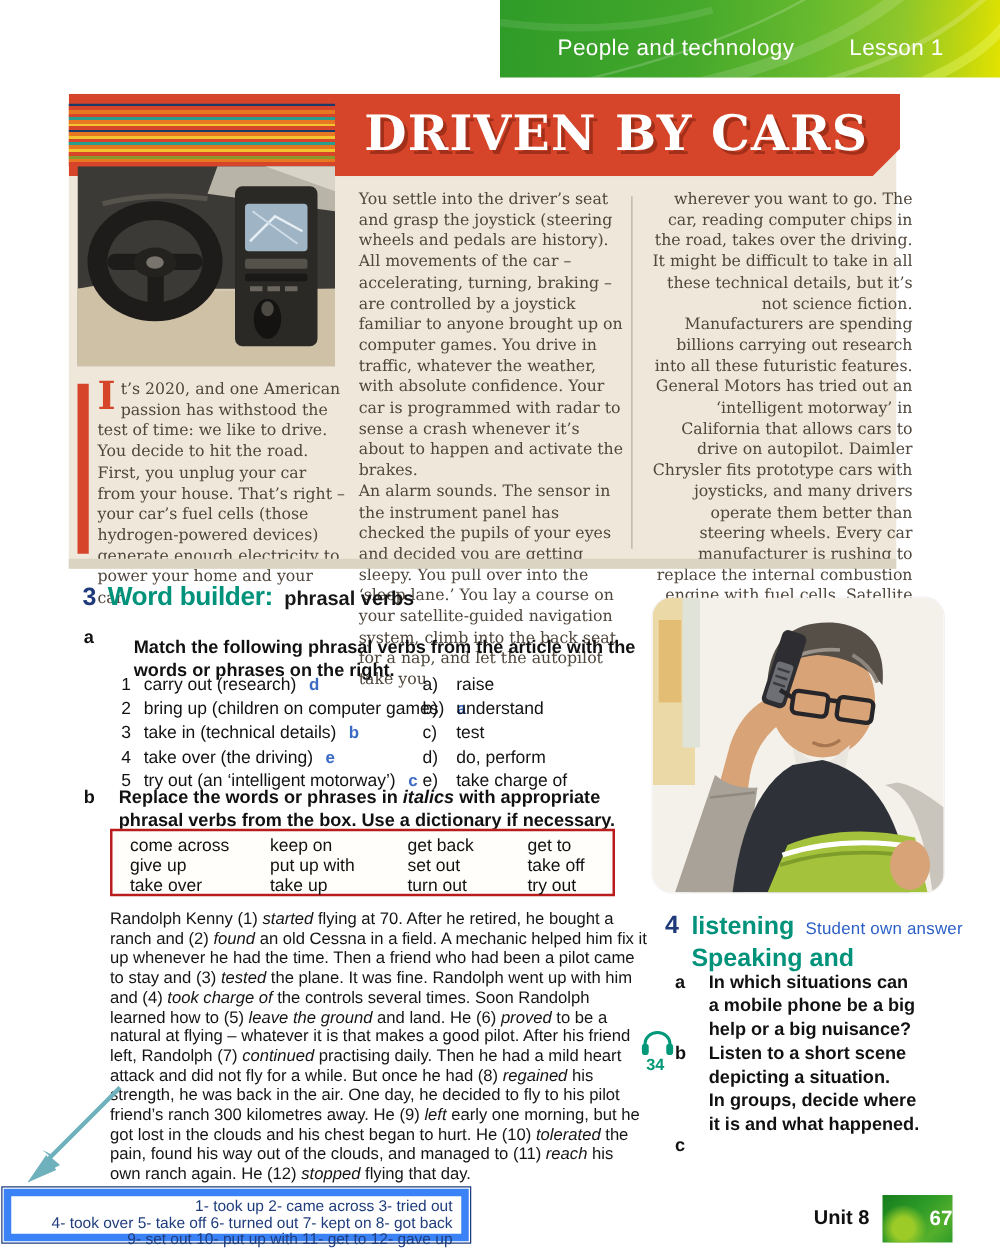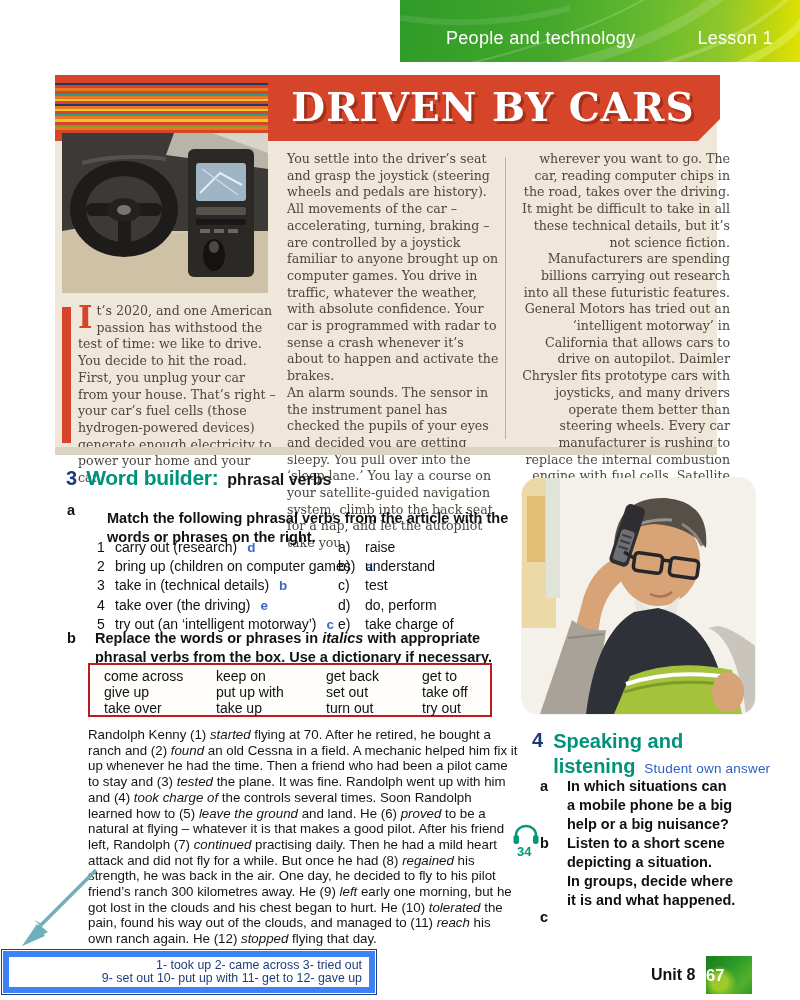--- a/index.html
+++ b/index.html
@@ -10,21 +10,21 @@
   }
   
   .green-banner{
     position:absolute;left:400px;top:0;width:400px;height:62px;
     background:linear-gradient(96deg,#2f9b28 0%,#44a82b 38%,#67ba2e 62%,#8fc72a 80%,#c3d70e 93%,#e3e300 100%);
     overflow:hidden;
   }
   .green-banner svg{position:absolute;left:0;top:0;}
   .banner-text{
     position:absolute;left:0;top:28px;width:100%;
-    display:flex;gap:62px;padding-left:46px;box-sizing:border-box;
+    display:flex;gap:44px;padding-left:46px;box-sizing:border-box;
     color:#ffffff;font-size:18px;letter-spacing:0.3px;
   }
   
   .card{
     position:absolute;left:55px;top:75px;width:662px;height:380px;
     background:#efe8da;
   }
   .card::after{
     content:"";position:absolute;left:0;bottom:0;width:100%;height:8px;
     background:#dcd4c2;
@@ -106,24 +106,24 @@
   .answer-arrow{position:absolute;left:12px;top:862px;width:100px;height:92px;}
   
   .answers-box{
     position:absolute;left:3px;top:951px;width:372px;height:42px;
     border:6px solid #3b82f6;outline:1px solid #1f3d7c;outline-offset:1px;
     background:#ffffff;padding:2px 7px;box-sizing:border-box;text-align:right;
   }
   .answers-box div{color:#1f3d7c;font-size:12.4px;line-height:12.9px;}
   .footer-unit{position:absolute;left:651px;top:966px;font-weight:bold;font-size:16px;color:#111;}
   .page-square{
-    position:absolute;left:706px;top:956px;width:46px;height:38px;
+    position:absolute;left:706px;top:956px;width:56px;height:38px;
     background:radial-gradient(circle at 30% 70%,#9ccb28 0 18%,transparent 40%),
                linear-gradient(135deg,#167d1c,#2f9b28 45%,#54b02c 75%,#2f9b28);
-    display:flex;align-items:center;justify-content:flex-start;
+    display:flex;align-items:center;justify-content:flex-end;
     color:#fff;font-weight:bold;font-size:16.5px;
   }
 </style>
 </head>
 <body>
 
 <div class="green-banner">
   <svg width="400" height="62" viewBox="0 0 400 62">
     <path d="M40,70 Q180,40 260,-10" stroke="rgba(255,255,255,0.18)" stroke-width="2" fill="none"></path>
     <path d="M120,75 Q260,50 330,-12" stroke="rgba(255,255,255,0.14)" stroke-width="10" fill="none"></path>
@@ -291,22 +291,22 @@
     <path d="M92,236 L108,198 Q152,180 210,192 L220,236 Z" fill="#a4c23c"></path>
     <path d="M104,206 Q152,190 214,200" stroke="#ffffff" stroke-width="4" fill="none"></path>
     <path d="M102,214 Q152,198 216,208" stroke="#7e9c2a" stroke-width="3" fill="none"></path>
     <ellipse cx="206" cy="214" rx="16" ry="20" fill="#d7a377"></ellipse>
   </svg>
 </div>
 
 <div class="sec4-head">
   <span class="sec-num">4</span>
   <div class="sec4-title">
+    <div><span>listening</span><span class="soa-note">Student own answer</span></div>
     <div>Speaking and</div>
-    <div><span>listening</span><span class="soa-note">Student own answer</span></div>
   </div>
 </div>
 
 <div class="s-item s-item-a" id="s-item-0">
     <span class="s-label">a</span>
     <div class="s-lines">
       <div>In which situations can</div>
       <div>a mobile phone be a big</div>
       <div>help or a big nuisance?</div>
     </div>
@@ -336,19 +336,20 @@
 <div class="answer-arrow">
   <svg width="100" height="92" viewBox="0 0 100 92">
     <line x1="84" y1="8" x2="24" y2="68" stroke="#6fb0bd" stroke-width="3.6"></line>
     <polygon points="10,84 30,62 22,58 36,70" fill="#6fb0bd"></polygon>
     <polygon points="10,84 33,74 25,62" fill="#6fb0bd"></polygon>
   </svg>
 </div>
 
 <div class="answers-box" id="answers-box">
     <div>1- took up 2- came across 3- tried out</div>
+    <div>4- took over 5- take off 6- turned out 7- kept on 8- got back</div>
     <div>9- set out 10- put up with 11- get to 12- gave up</div>
   </div>
 
 <div class="footer-unit">Unit 8</div>
 <div class="page-square">
   <span>67</span>
 </div>
 
 </body></html>

